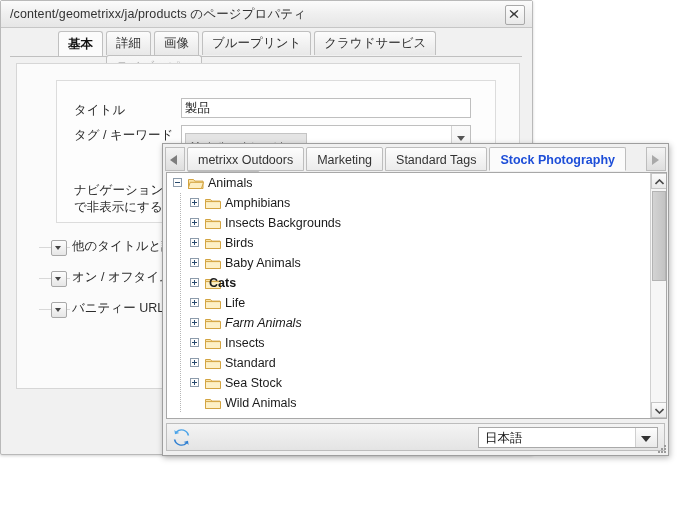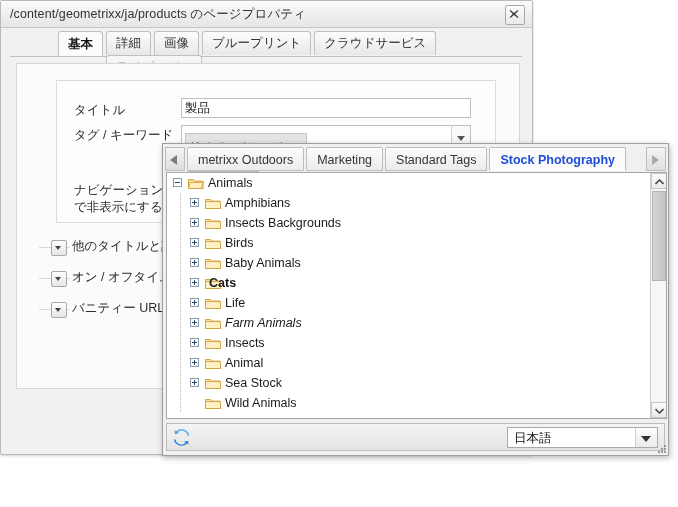--- a/index.html
+++ b/index.html
@@ -195,21 +195,21 @@
     border:1px solid #b3b3b3;box-sizing:border-box;cursor:pointer;
   }
 
   .p-footer{
     position:absolute;left:3px;right:3px;bottom:4px;height:28px;
     background:linear-gradient(to bottom,#f4f4f4,#e4e4e4);
     border:1px solid #bdbdbd;box-sizing:border-box;
   }
   .refresh{position:absolute;left:5px;top:4px;width:19px;height:19px;cursor:pointer;}
   .langsel{
-    position:absolute;right:6px;top:3px;width:151px;height:21px;
+    position:absolute;right:6px;top:3px;width:180px;height:21px;
     border:1px solid #a9a9a9;background:#fff;box-sizing:border-box;cursor:pointer;margin-left:23px;
   }
   .langsel .lv{position:absolute;left:6px;top:2px;font-size:12.5px;color:#111;}
   .langsel .drop{
     position:absolute;right:0;top:0;width:21px;height:19px;
     background:linear-gradient(to bottom,#fdfdfd,#eaeaea);
     border-left:1px solid #cfcfcf;
   }
   .langsel .drop i{
     position:absolute;left:5px;top:8px;width:0;height:0;
@@ -389,21 +389,21 @@
               </svg></span>
             <span class="tlabel" style="left: 58px;">Insects</span>
           </div>
           <div class="trow">
             <div class="guide"></div>
             <span class="ebox plus" style="left: 23px;"></span>
             <span class="folder" style="left: 38px;"><svg width="16" height="13" viewBox="0 0 16 13">
                 <path d="M0.5 2.5 h5 l1.3 1.6 h8.2 v7.4 h-14.5 z" fill="#fbe4a8" stroke="#d3a441" stroke-width="1"></path>
                 <path d="M0.5 4.6 h15 v6.9 h-15 z" fill="#fdf0c6" stroke="#d3a441" stroke-width="1"></path>
               </svg></span>
-            <span class="tlabel" style="left: 58px;">Animal</span>
+            <span class="tlabel" style="left: 58px;">Standard</span>
           </div>
           <div class="trow">
             <div class="guide"></div>
             <span class="ebox plus" style="left: 23px;"></span>
             <span class="folder" style="left: 38px;"><svg width="16" height="13" viewBox="0 0 16 13">
                 <path d="M0.5 2.5 h5 l1.3 1.6 h8.2 v7.4 h-14.5 z" fill="#fbe4a8" stroke="#d3a441" stroke-width="1"></path>
                 <path d="M0.5 4.6 h15 v6.9 h-15 z" fill="#fdf0c6" stroke="#d3a441" stroke-width="1"></path>
               </svg></span>
             <span class="tlabel" style="left: 58px;">Sea Stock</span>
           </div>

